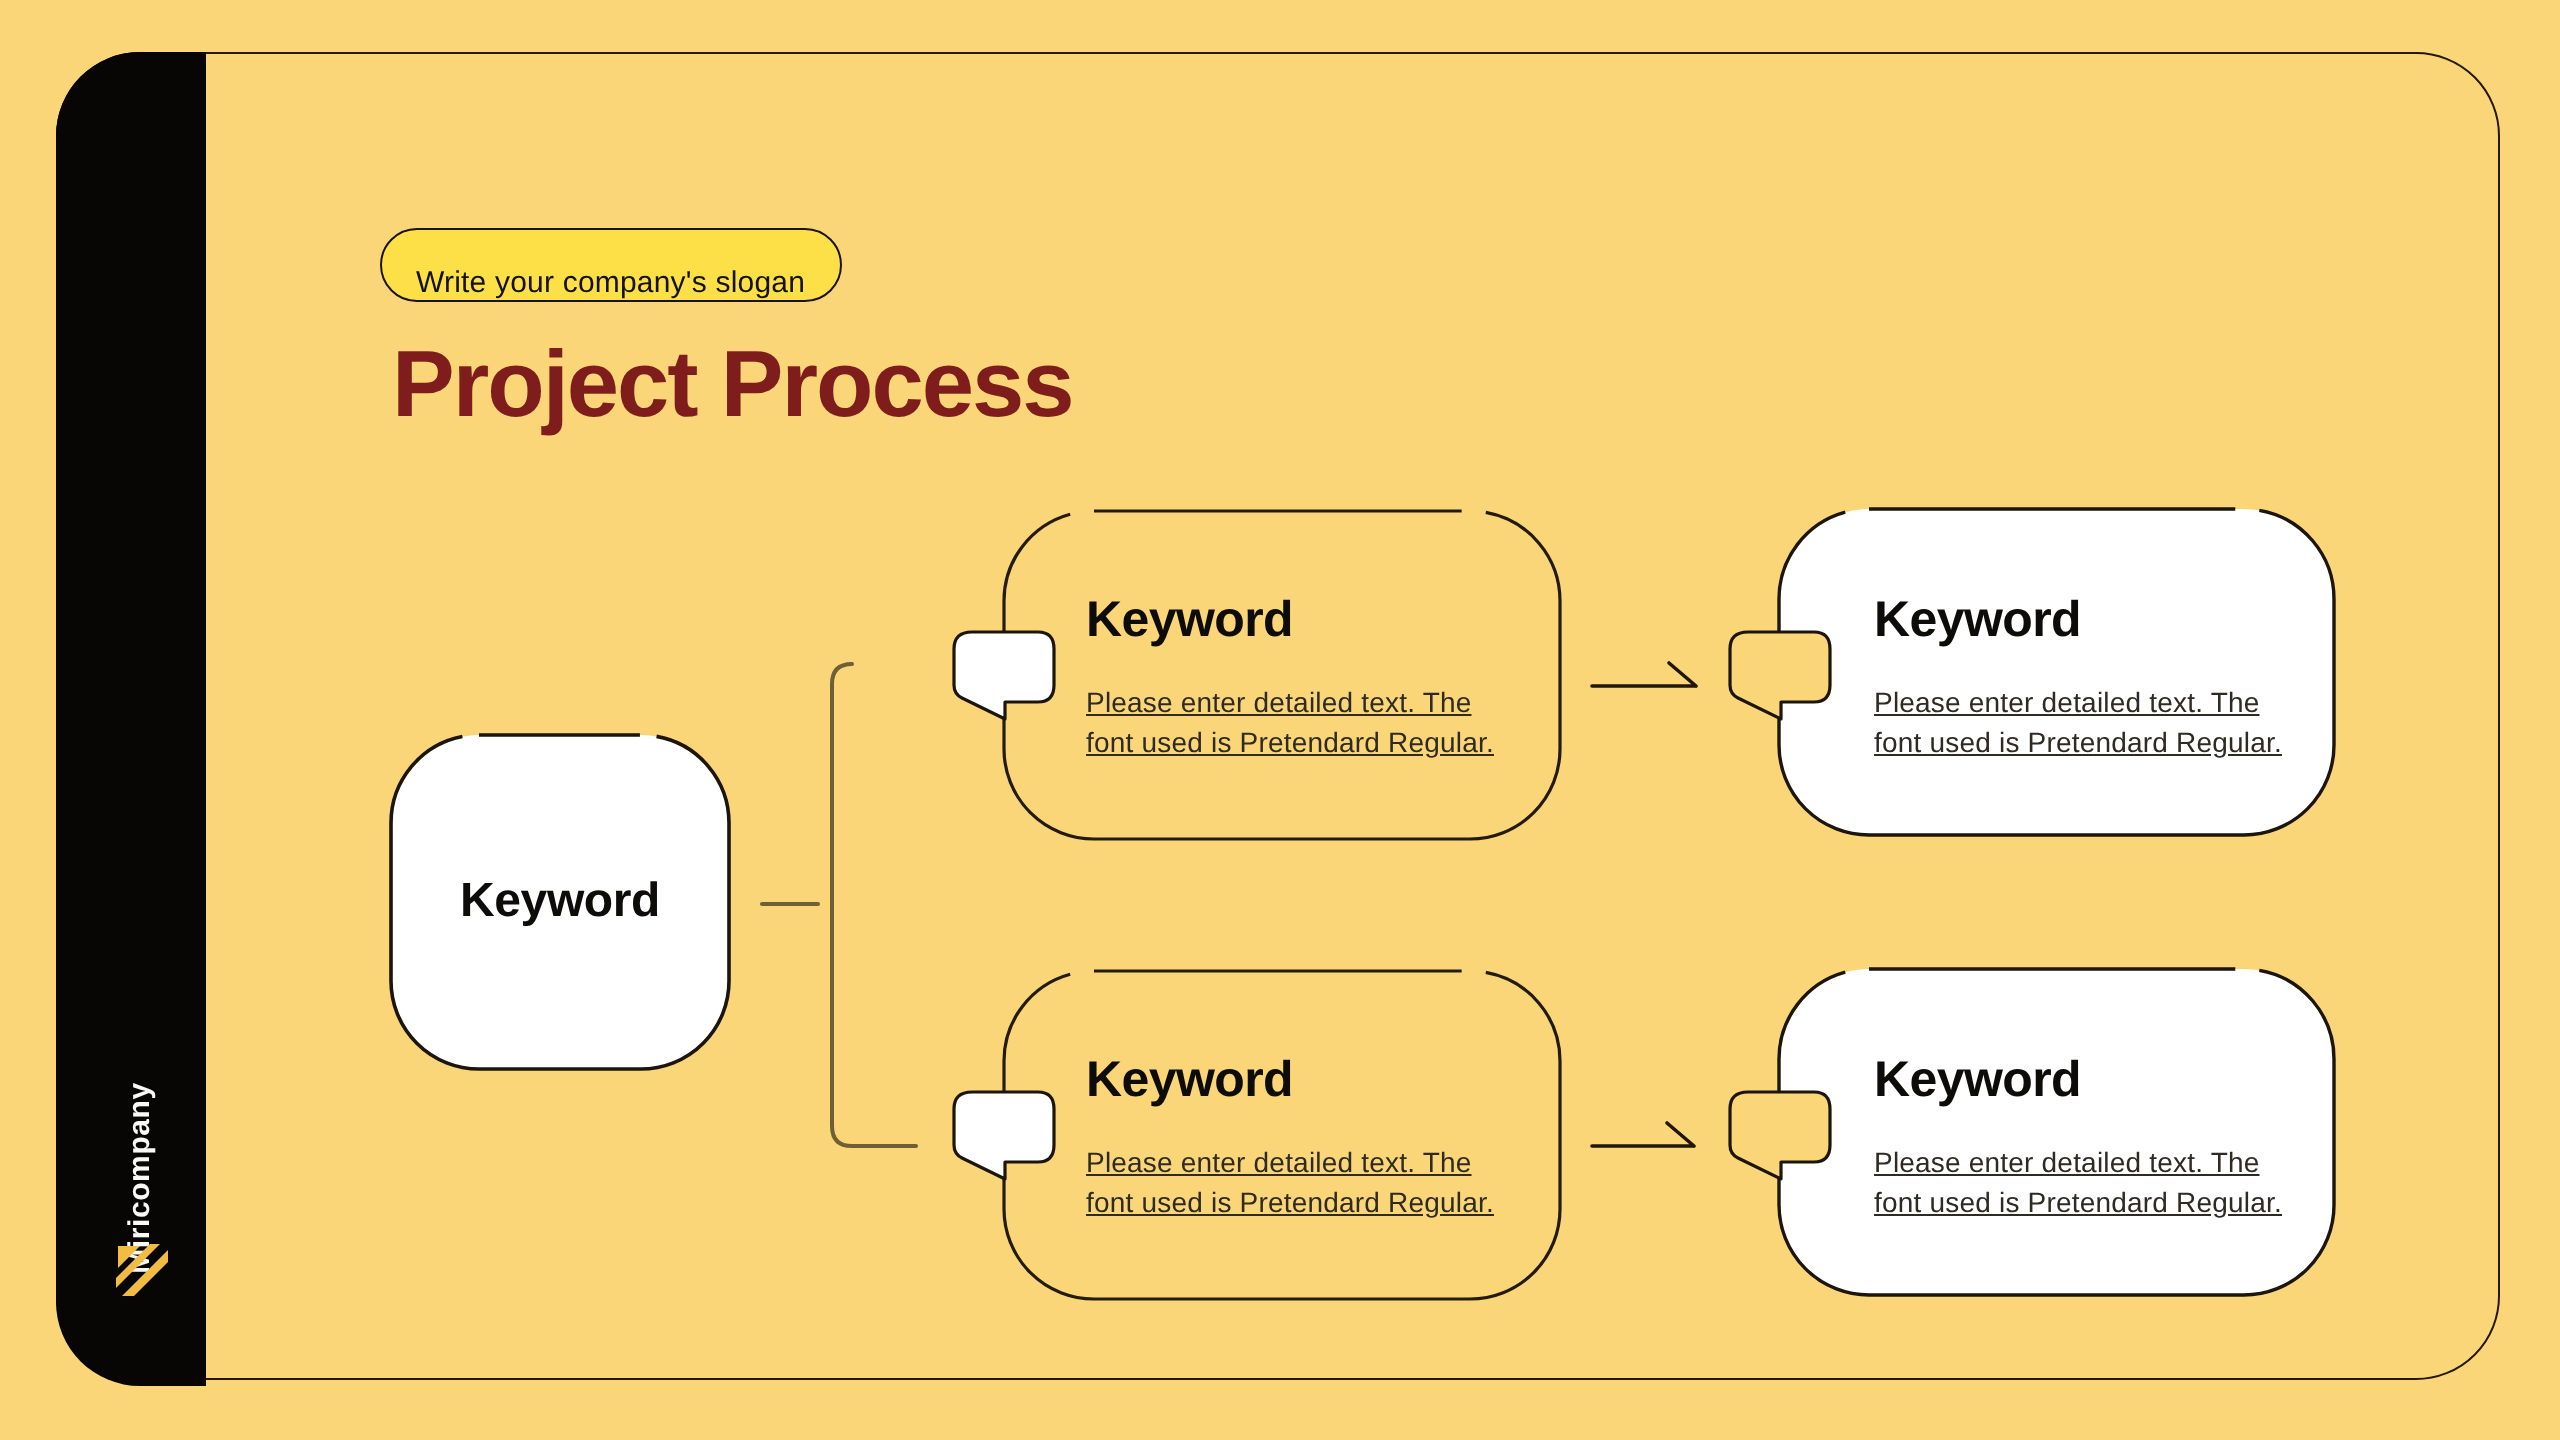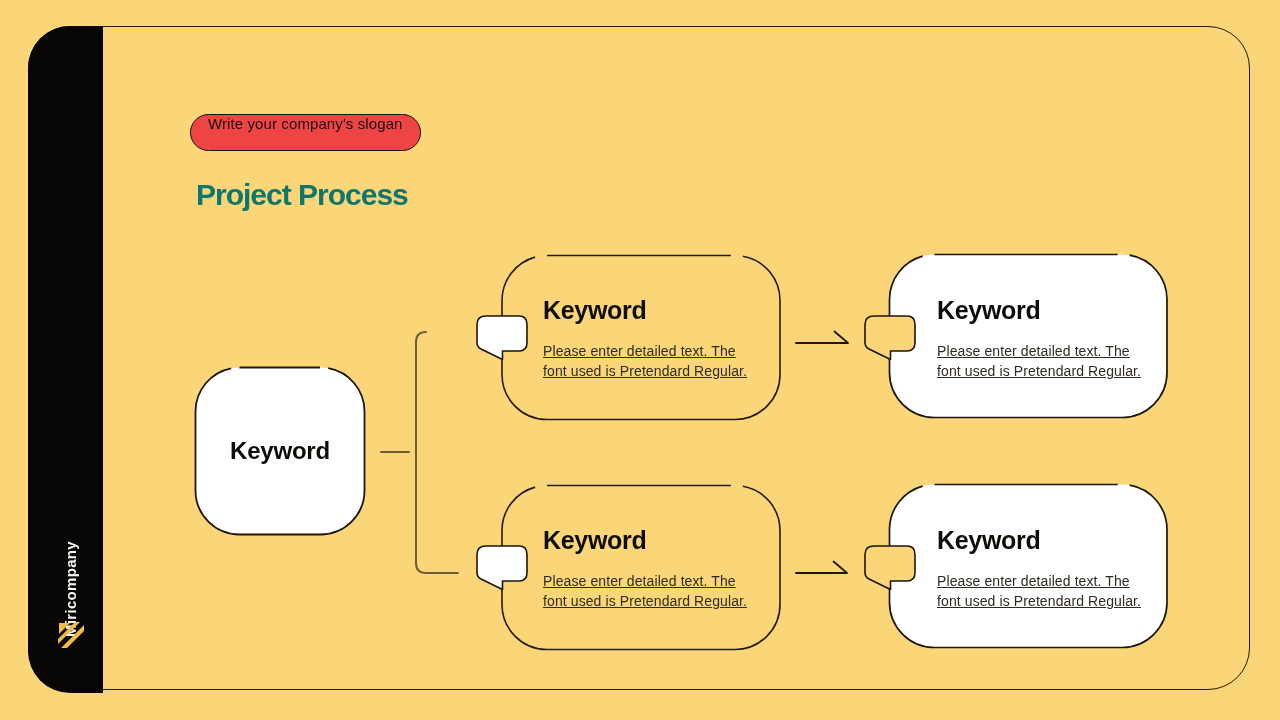--- a/index.html
+++ b/index.html
@@ -17,27 +17,27 @@
     background:#070605;border-radius:42px 0 0 42px;
   }
   .vert-text{
     position:absolute;left:42px;top:563px;
     transform:translate(-50%,-50%) rotate(-90deg);
     white-space:nowrap;color:#FAF8F4;font-size:15px;font-weight:700;letter-spacing:.3px;
   }
   .logo{position:absolute;left:30px;top:596px;width:26px;height:26px;}
   .slogan{
     position:absolute;left:190px;top:114px;height:37px;box-sizing:border-box;
-    background:#ef4444;border:1.6px solid #18120B;border-radius:20px;
-    display:inline-flex;align-items:flex-start;padding:0 17px;
+    background:#fde047;border:1.6px solid #18120B;border-radius:20px;
+    display:inline-flex;align-items:flex-end;padding:0 17px;
     font-size:15px;color:#141210;letter-spacing:.1px;
   }
   .title{
-    position:absolute;left:196px;top:178px;
-    font-size:30px;font-weight:700;letter-spacing:-1px;color:#0f766e;
+    position:absolute;left:196px;top:164px;
+    font-size:47px;font-weight:700;letter-spacing:-1px;color:#7f1d1d;
   }
   .diagram-svg{position:absolute;left:0;top:0;width:1280px;height:720px;}
   .root-label{
     position:absolute;left:195px;top:367px;width:170px;height:168px;
     display:flex;align-items:center;justify-content:center;
     font-size:24px;font-weight:700;color:#0E0C08;letter-spacing:-.2px;
   }
   .box-text{position:absolute;width:215px;}
   .box-text h3{
     margin:0;font-size:25px;font-weight:700;color:#0E0C08;letter-spacing:-.3px;line-height:1.2;

